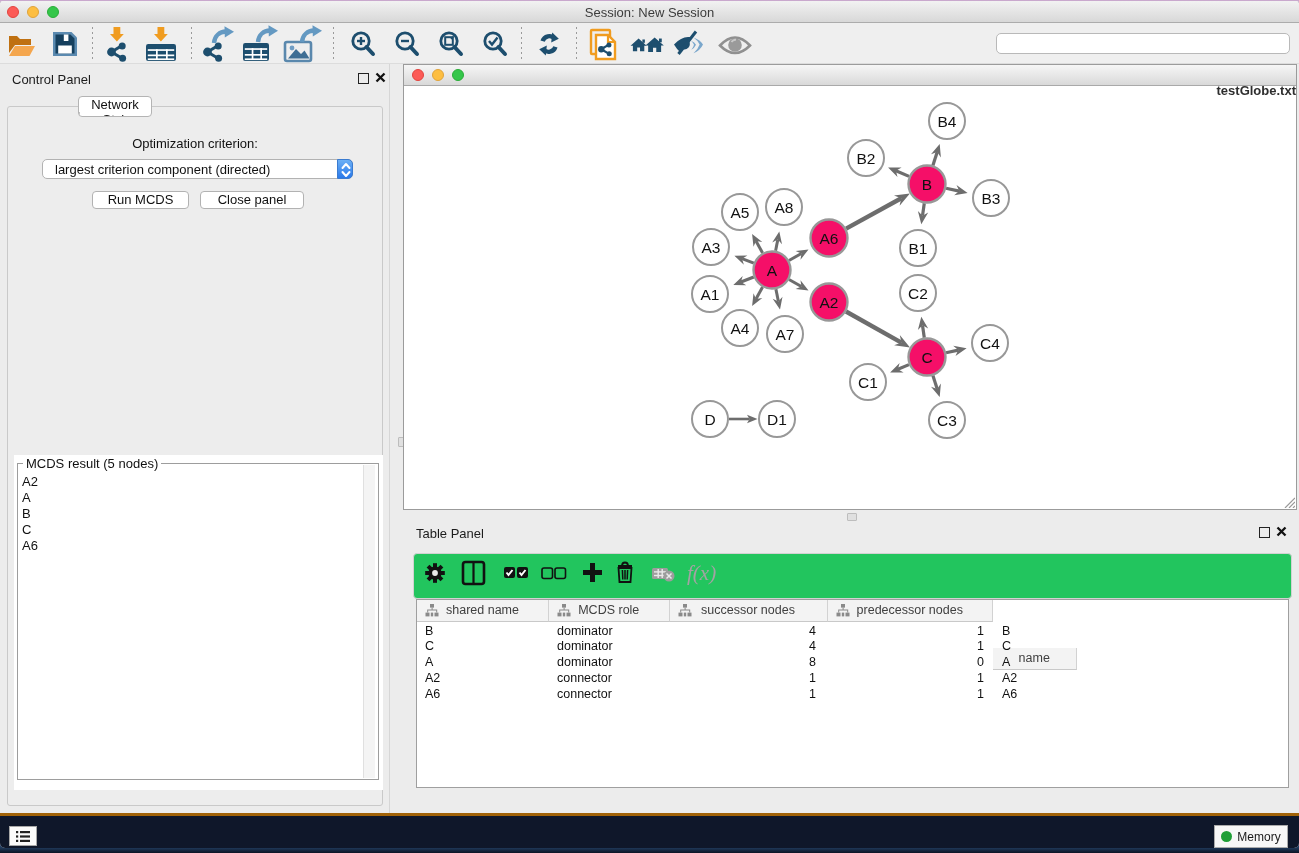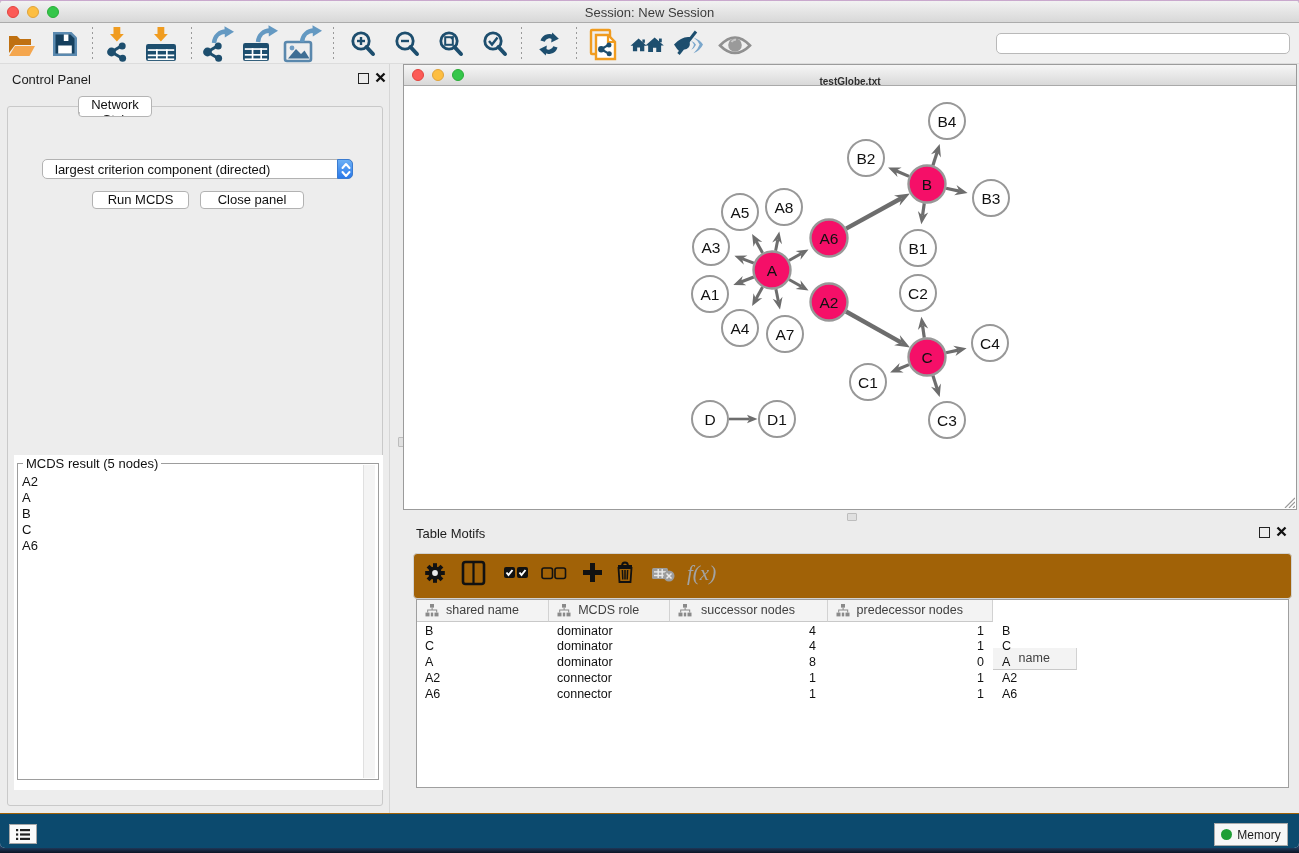--- a/index.html
+++ b/index.html
@@ -18,22 +18,22 @@
 #titlebar .t2{left:27px;background:#fdbe41;border:1px solid #e0a33a;}
 #titlebar .t3{left:47px;background:#35c64a;border:1px solid #2aad38;}
 #titleText{position:absolute;top:4px;left:0;width:1299px;text-align:center;
   font-size:13px;color:#3c3c3c;}
 #toolbar{position:absolute;left:0;top:22px;width:1299px;height:40px;background:#efefef;
   border-bottom:1px solid #dcdcdc;}
 .vsep{position:absolute;top:4px;height:33px;width:1px;
   background-image:repeating-linear-gradient(#9a9a9a 0 1.6px,transparent 1.6px 5px);}
 #search{position:absolute;left:996px;top:10px;width:292px;height:19px;background:#fff;
   border:1px solid #b9b9b9;border-radius:5px;}
-#statusbar{position:absolute;left:0;top:812px;width:1299px;height:35px;background:#0c4a6e;
-  border-top:1px solid #a16207;border-radius:0 0 5px 5px;box-sizing:border-box;}
+#statusbar{position:absolute;left:0;top:812px;width:1299px;height:35px;background:#0f172a;
+  border-top:3px solid #a16207;border-radius:0 0 5px 5px;box-sizing:border-box;}
 #memBtn{position:absolute;left:1214px;top:9px;width:74px;height:23px;background:#f7f7f7;
   border:1px solid #ababab;font-size:12px;color:#1a1a1a;box-sizing:border-box;
   display:flex;align-items:center;justify-content:center;}
 #memBtn span.dot{display:inline-block;width:11px;height:11px;border-radius:50%;
   background:#1f9e36;margin-right:5px;}
 #listBtn{position:absolute;left:9px;top:10px;width:28px;height:20px;background:#fbfbfb;
   border:1px solid #a8a8a8;box-sizing:border-box;}
 #cp{position:absolute;left:0;top:63px;width:390px;height:749px;background:#ececec;border-right:1px solid #d6d6d6;box-sizing:border-box;}
 .ptitle{font-size:13px;color:#1c1c1c;}
 #cpTabs,#tpTabs{position:absolute;display:flex;height:19px;z-index:5;
@@ -60,24 +60,24 @@
   border-left:1px solid #e0e0e0;}
 #desk{position:absolute;left:390px;top:63px;width:909px;height:749px;background:#ececec;}
 #gwin{position:absolute;left:403px;top:63px;width:894px;height:446px;background:#fff;
   border:1px solid #9b9b9b;box-sizing:border-box;}
 #gtitle{position:absolute;left:0;top:0;width:100%;height:20px;
   background:linear-gradient(#f6f6f6,#d9d9d9);border-bottom:1px solid #a9a9a9;}
 #gtitle .t1{left:8px;background:#fc5b57;border:1px solid #e2443f;}
 #gtitle .t2{left:28px;background:#fdbe41;border:1px solid #e0a33a;}
 #gtitle .t3{left:48px;background:#35c64a;border:1px solid #2aad38;}
 #gtitle .tl{top:4px;}
-#gtitleText{position:absolute;top:11px;width:100%;text-align:center;font-size:10px;
+#gtitleText{position:absolute;top:18px;width:100%;text-align:right;font-size:13px;
   font-weight:bold;color:#2e2e2e;}
 #tp{position:absolute;left:403px;top:520px;width:896px;height:292px;}
-#tpToolbar{position:absolute;left:10px;top:32px;width:879px;height:46px;background:#a16207;
+#tpToolbar{position:absolute;left:10px;top:32px;width:879px;height:46px;background:#22c55e;
   border:1px solid #d2d2d2;border-radius:4px;box-sizing:border-box;}
 #tbl{position:absolute;left:13px;top:78px;width:873px;height:189px;background:#fff;
   border:1px solid #9f9f9f;box-sizing:border-box;}
 .hcell{position:absolute;top:0;height:21px;background:#f3f3f3;border-bottom:1px solid #c9c9c9;
   border-right:1px solid #d2d2d2;font-size:12.5px;color:#404040;}
 .hlbl{position:absolute;width:100%;text-align:center;top:3px;}
 .rowt{position:absolute;font-size:12.5px;color:#111;}
 </style>
 </head>
 <body>
@@ -238,20 +238,21 @@
       <svg class="abs" style="left:375px;top:8px" width="11" height="11" viewBox="0 0 11 11">
         <path d="M1.5 1.5 L9.5 9.5 M9.5 1.5 L1.5 9.5" stroke="#111" stroke-width="2.3"></path>
       </svg>
     <div id="cpTabs" style="left:78px;top:32px;">
       <div class="seg" style="width:72px;">Network</div>
       <div class="seg" style="width:54px;padding-left:21px;">Style</div>
       <div class="seg" style="width:59px;">Select</div>
       <div class="seg segsel" style="width:59px;">MCDS</div>
     </div>
     <div id="tabpane"></div>
+    <div class="abs" style="left:0;top:72px;width:390px;text-align:center;font-size:13px;color:#111;">Optimization criterion:</div>
     <div id="combo">
         <span style="position:absolute;left:12px;top:2px;">largest criterion component (directed)</span>
       <div class="stp">
           <svg class="abs" style="left:1px;top:1px" width="14" height="18" viewBox="0 0 14 18">
             <path d="M3.5 7 L7 3 L10.5 7" stroke="#fff" stroke-width="2" fill="none" stroke-linecap="round" stroke-linejoin="round"></path>
             <path d="M3.5 11 L7 15 L10.5 11" stroke="#fff" stroke-width="2" fill="none" stroke-linecap="round" stroke-linejoin="round"></path>
           </svg>
         </div>
     </div>
     <div class="btn" style="left:92px;top:127px;width:97px;">Run MCDS</div>
@@ -368,21 +369,21 @@
     <svg class="abs" style="right:1px;bottom:1px" width="13" height="13" viewBox="0 0 13 13">
         <g stroke="#9a9a9a" stroke-width="1.2">
           <line x1="3" y1="13" x2="13" y2="3"></line>
           <line x1="7" y1="13" x2="13" y2="7"></line>
           <line x1="11" y1="13" x2="13" y2="11"></line>
         </g>
       </svg>
   </div>
 
   <div id="tp">
-    <div class="ptitle abs" style="left:13px;top:5px;">Table Motifs</div>
+    <div class="ptitle abs" style="left:13px;top:5px;">Table Panel</div>
     <div class="abs" style="left:856px;top:6px;width:9px;height:9px;border:1.5px solid #222;"></div>
       <svg class="abs" style="left:873px;top:5px" width="11" height="11" viewBox="0 0 11 11">
         <path d="M1.5 1.5 L9.5 9.5 M9.5 1.5 L1.5 9.5" stroke="#111" stroke-width="2.3"></path>
       </svg>
     <div id="tpToolbar">
         <svg class="abs" style="left:0;top:0" width="877" height="44" viewBox="0 0 877 44">
           <g transform="translate(21,19)" fill="#111">
             <rect x="-2" y="-9.8" width="4" height="4.6" transform="rotate(0)"></rect>
             <rect x="-2" y="-9.8" width="4" height="4.6" transform="rotate(45)"></rect>
             <rect x="-2" y="-9.8" width="4" height="4.6" transform="rotate(90)"></rect>

